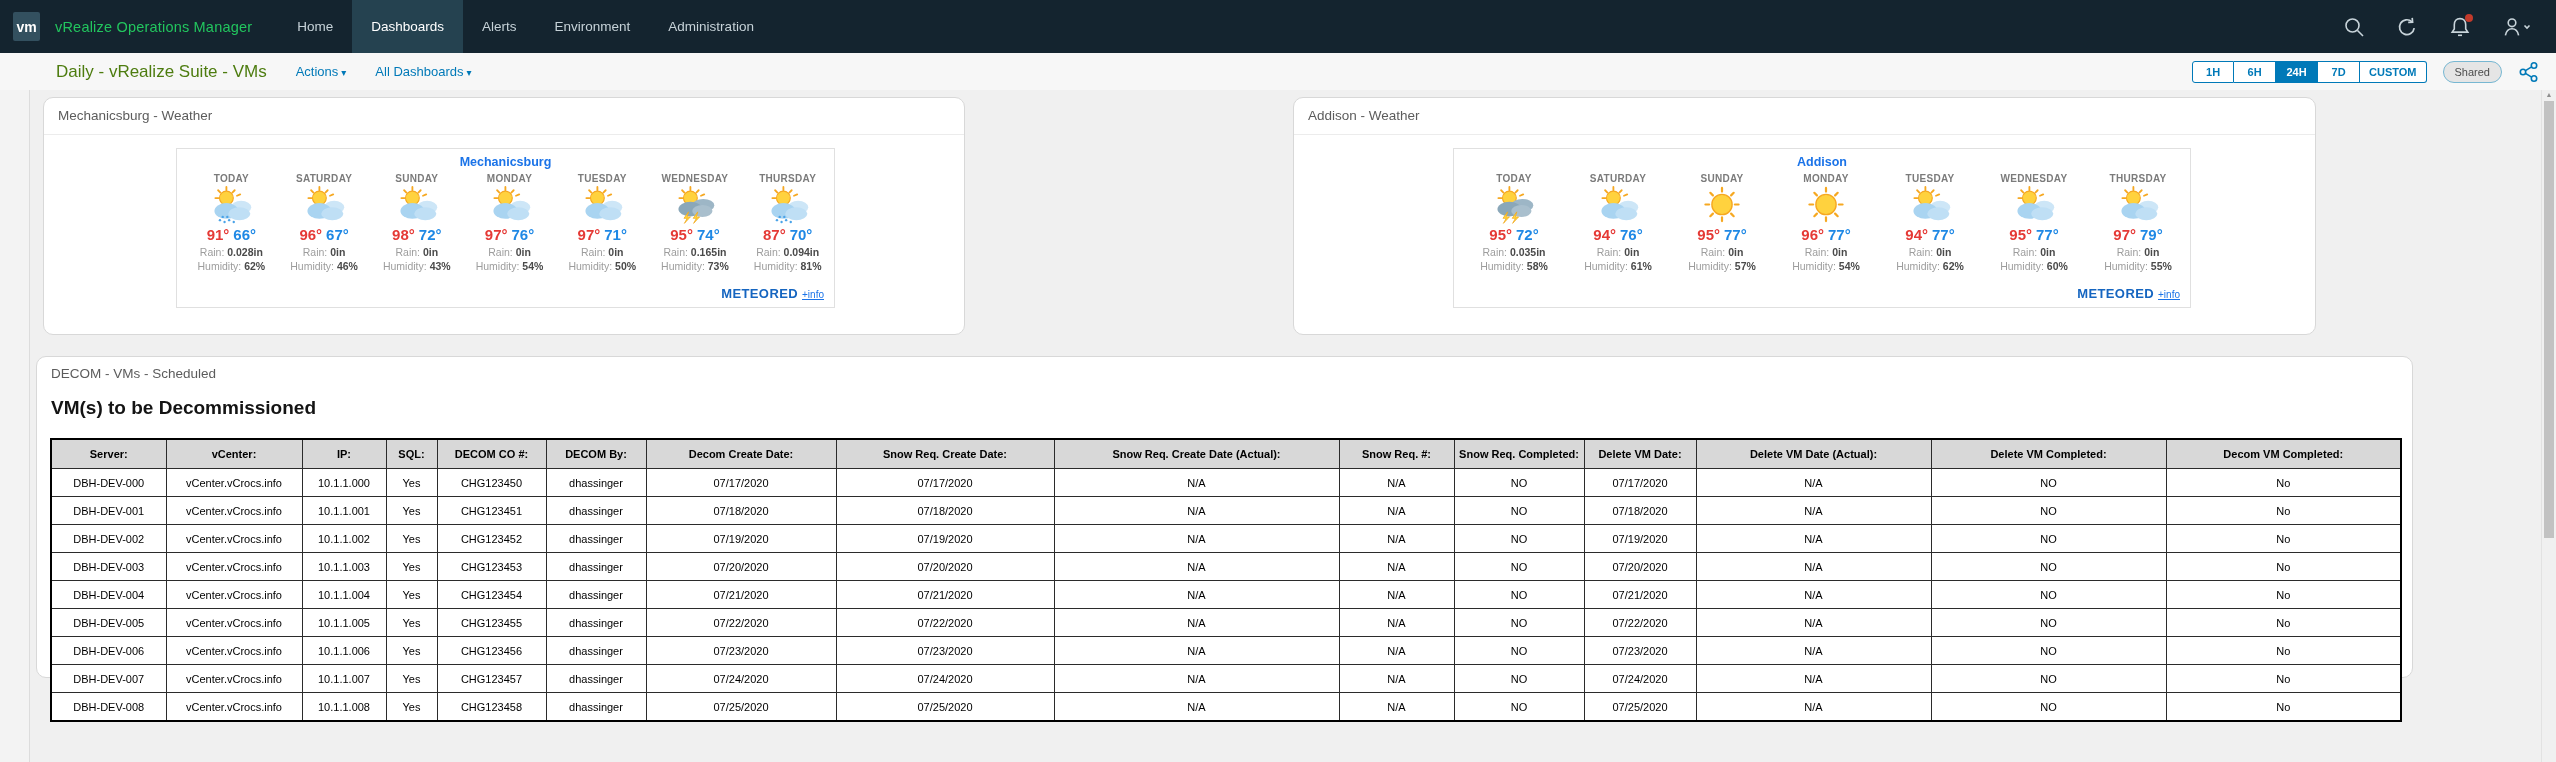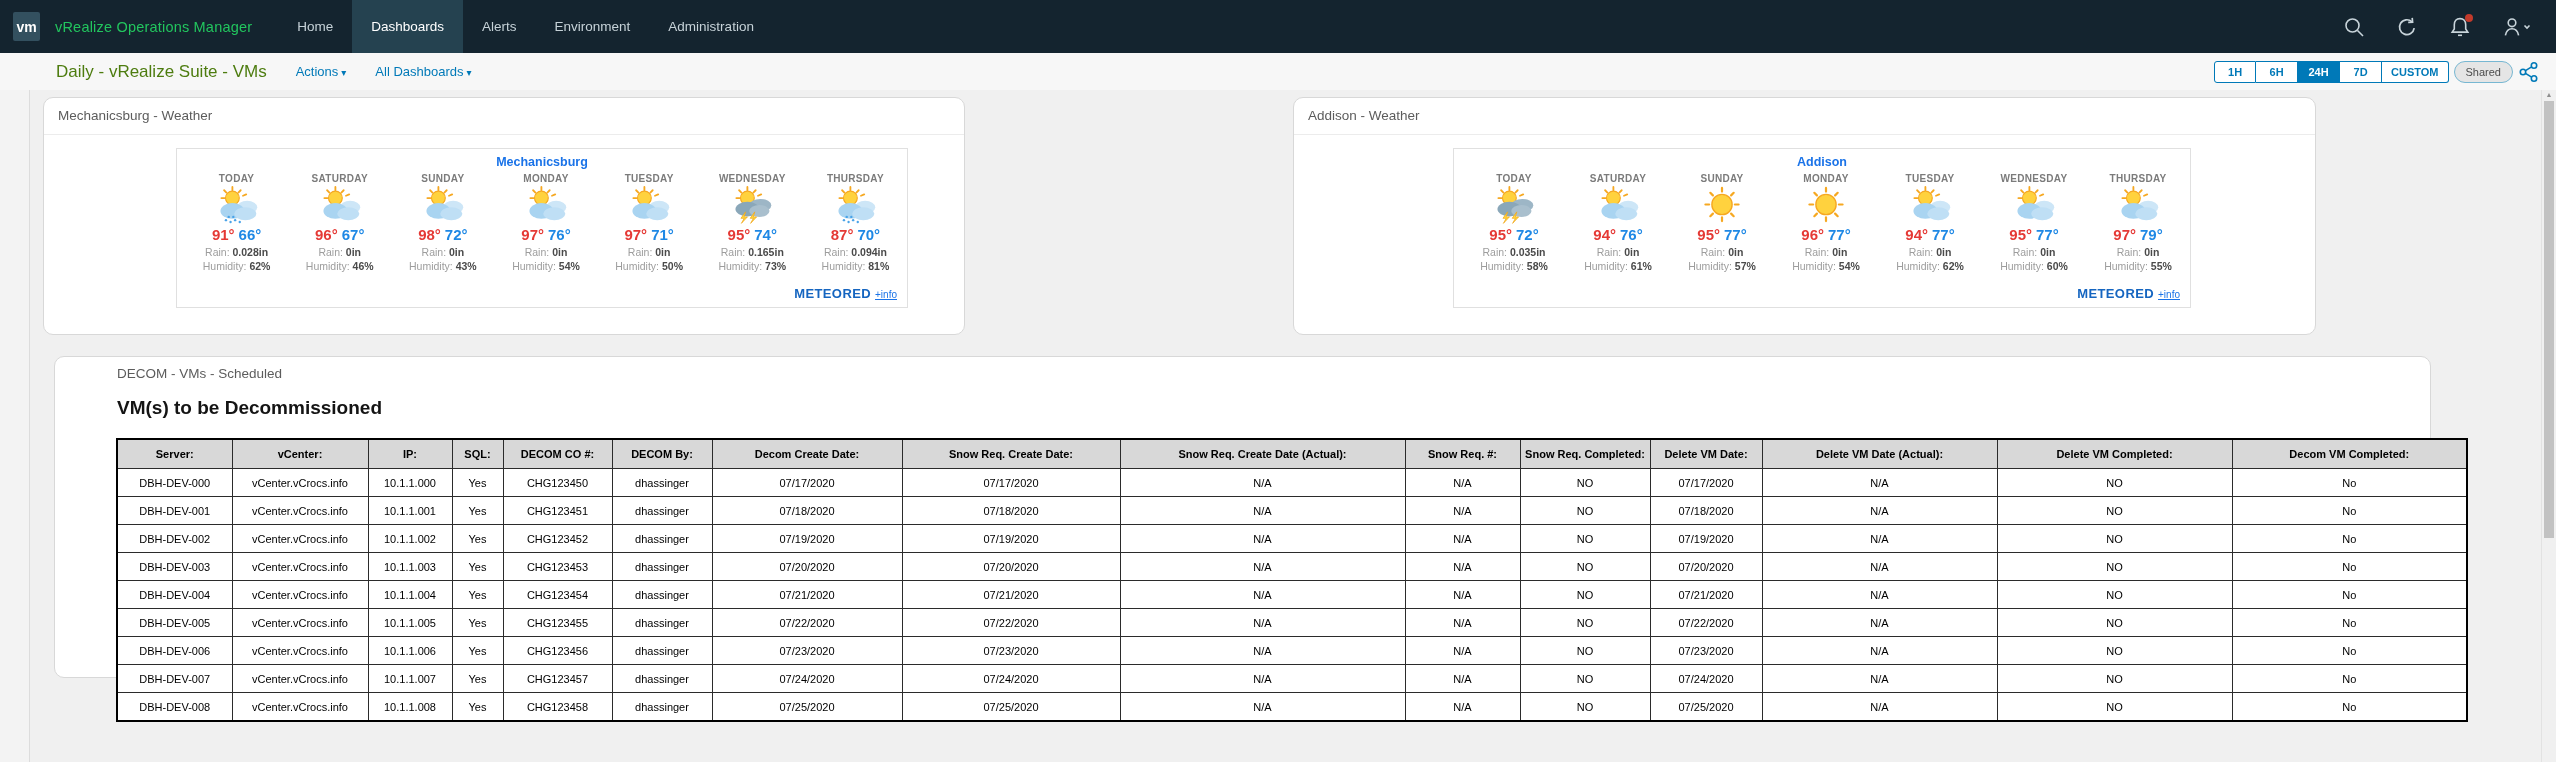--- a/index.html
+++ b/index.html
@@ -17,21 +17,21 @@
   .ticon{position:relative;width:22px;height:22px;cursor:pointer;}
   .badge-dot{position:absolute;top:-2px;right:-2px;width:8px;height:8px;border-radius:50%;background:#c23a2b;}
 
   
   .toolbar{position:absolute;top:53px;left:0;right:0;height:37px;background:#f7f7f7;display:flex;align-items:center;z-index:4;}
   .left-rail{position:absolute;top:53px;left:0;bottom:0;width:29px;background:#f3f3f3;border-right:1px solid #dcdcdc;text-align:center;z-index:3;}
   .collapse{color:#6f6f6f;font-size:13px;padding-top:9px;cursor:pointer;}
   .dash-title{margin-left:56px;font-size:17px;color:#4d7c0f;white-space:nowrap;}
   .tb-link{color:#0079b8;font-size:13px;margin-left:29px;cursor:pointer;white-space:nowrap;}
   .tb-link .caret{font-size:10px;margin-left:3px;}
-  .tb-right{margin-left:auto;display:flex;align-items:center;margin-right:16px;gap:5px;}
+  .tb-right{margin-left:auto;display:flex;align-items:center;margin-right:16px;gap:16px;}
   .time-group{display:flex;}
   .trbtn{min-width:42px;padding:0 9px;height:22px;line-height:20px;box-sizing:border-box;border:1px solid #0079b8;border-left:none;background:#fff;color:#0079b8;font-size:11px;font-weight:bold;text-align:center;cursor:pointer;}
   .trbtn:first-child{border-left:1px solid #0079b8;border-radius:3px 0 0 3px;}
   .trbtn:last-child{border-radius:0 3px 3px 0;}
   .trbtn.active{background:#0079b8;color:#fff;}
   .shared-pill{height:20px;line-height:20px;padding:0 11px;border:1px solid #77b7d2;background:#e5e5e5;border-radius:11px;font-size:11px;color:#4c4c4c;}
   .share-btn{width:22px;height:22px;cursor:pointer;}
 
   
   .content{position:absolute;top:90px;left:0;right:0;bottom:0;background:#f0f0f0;}
@@ -130,21 +130,21 @@
             <line x1="7.5" y1="12.3" x2="13.6" y2="16.2"></line>
         </svg>
       </div>
     </div>
   </div>
 
   <main class="content">
 
     <section class="widget weather" style="left:43px;top:7px;width:922px;height:238px;">
       <div class="whdr">Mechanicsburg - Weather</div>
-      <div class="forecast" style="left:132px;width:732px;">
+      <div class="forecast" style="left:132px;width:659px;">
         <div class="city">Mechanicsburg</div>
         <div class="days">
             <div class="day">
               <div class="dname">TODAY</div>
               <div class="dicon"><svg width="46" height="39" viewBox="0 0 50 42">
                   <g stroke="#F6A821" stroke-width="2" stroke-linecap="round">
                     <line x1="20" y1="2" x2="20" y2="5.5"></line>
                     <line x1="11" y1="5.5" x2="13.5" y2="8"></line>
                     <line x1="29" y1="5.5" x2="26.5" y2="8"></line>
                     <line x1="8" y1="14" x2="11.5" y2="14"></line>
@@ -438,21 +438,21 @@
               <div class="metric"><span class="ml">Rain:</span> <span class="mv">0in</span></div>
               <div class="metric"><span class="ml">Humidity:</span> <span class="mv">55%</span></div>
             </div>
           </div>
         <div class="provider">
           <span class="meteored">METEORED</span><span class="info">+info</span>
         </div>
       </div>
     </section>
 
-    <section class="widget decom" style="left:54px;top:266px;width:2377px;height:322px;padding-left:48px;">
+    <section class="widget decom" style="left:36px;top:266px;width:2377px;height:322px;">
       <div class="whdr">DECOM - VMs - Scheduled</div>
       <div class="decom-heading">VM(s) to be Decommissioned</div>
       <table style="width: 2350px;">
         <colgroup id="decom-cols">
             <col style="width: 115px;">
             <col style="width: 136px;">
             <col style="width: 84px;">
             <col style="width: 51px;">
             <col style="width: 109px;">
             <col style="width: 100px;">

